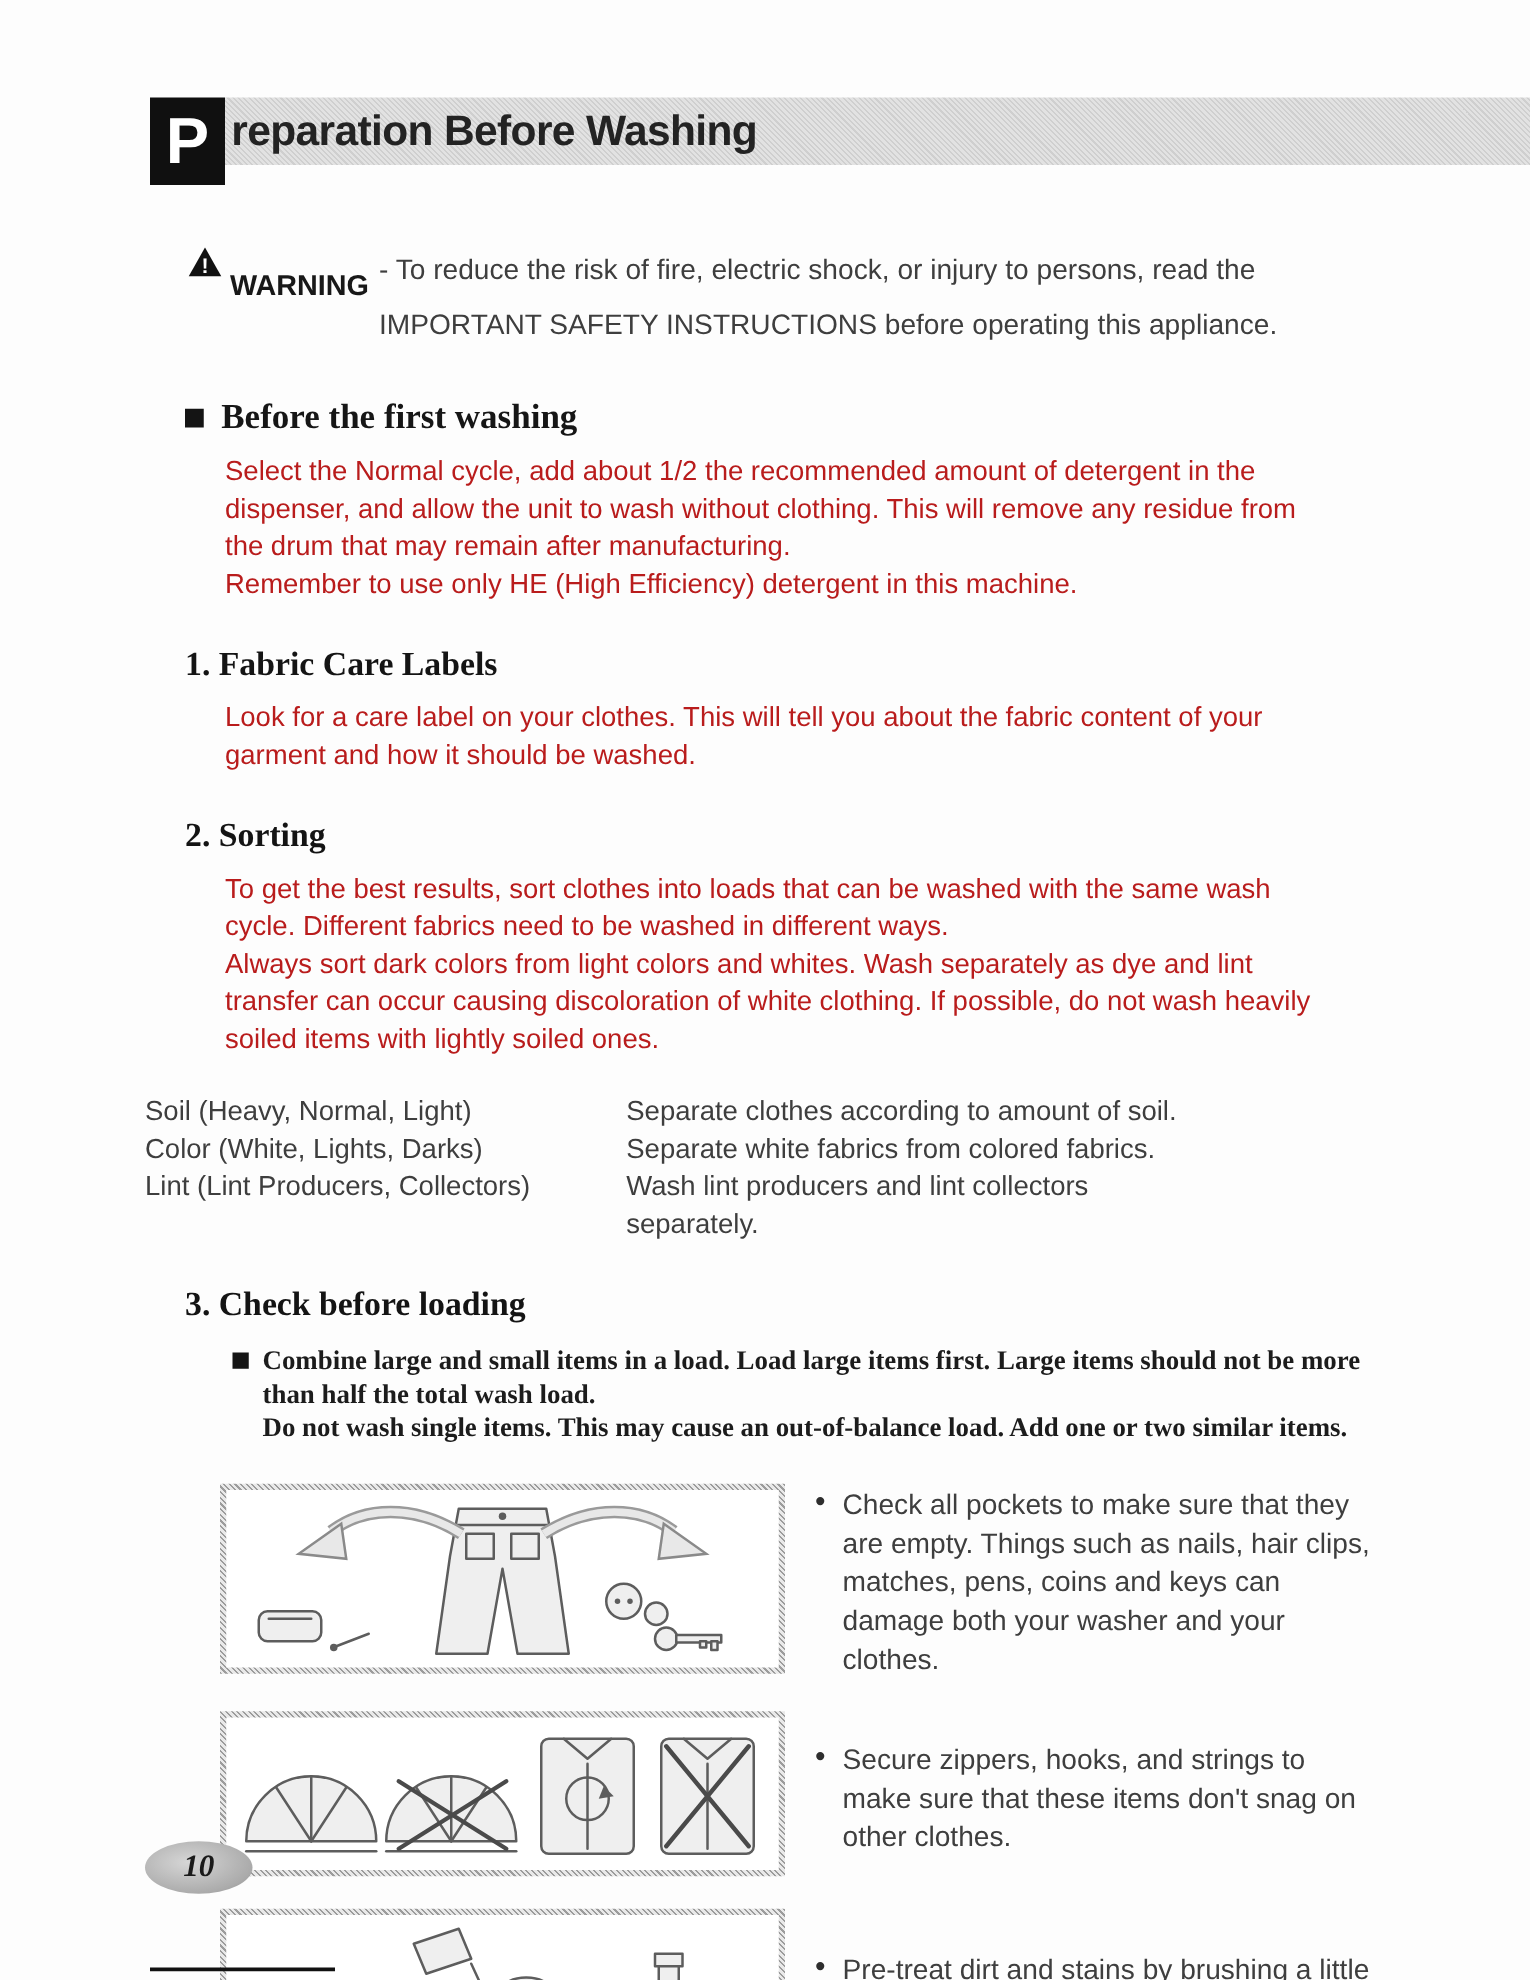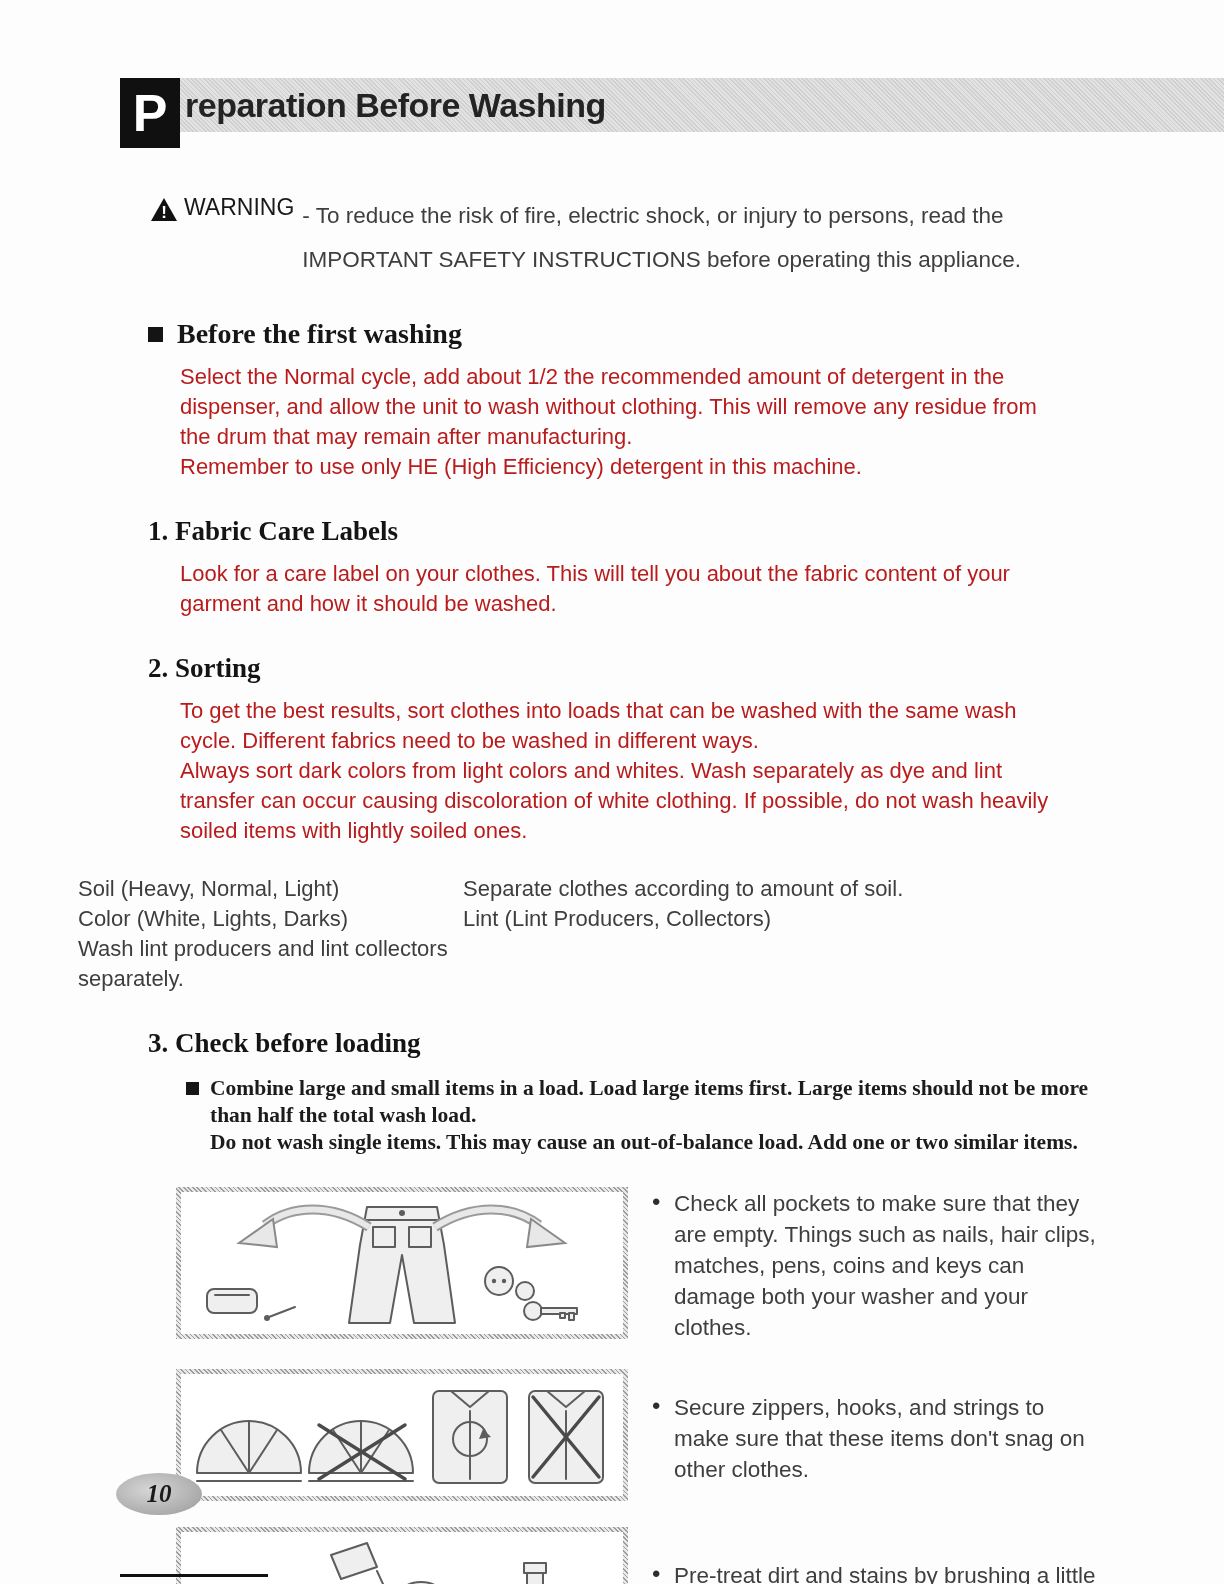--- a/index.html
+++ b/index.html
@@ -22,36 +22,36 @@
   .banner {
     flex:1; height:54px;
     background:repeating-linear-gradient(45deg,#cfcfcf 0 1.2px,#e2e2e2 1.2px 3px);
     display:flex; align-items:center;
     font-size:34px; font-weight:bold; color:#232323; letter-spacing:-0.5px;
     padding-left:5px;
   }
   
   .warning { display:flex; align-items:flex-start; margin:46px 0 0 150px; }
   .warn-icon { flex:0 0 auto; margin:3px 6px 0 0; }
-  .warn-label { font-weight:normal; font-size:23px; color:#181818; margin-right:8px; white-space:nowrap; }
+  .warn-label { font-weight:bold; font-size:23px; color:#181818; margin-right:8px; white-space:nowrap;margin-top:21px; }
   .warn-text { font-size:22.5px; line-height:44px; width:790px; color:#3e3e3e; }
   
   .square-head {
     display:flex; align-items:center; margin:36px 0 12px 148px;
     font-family:"Liberation Serif", serif; font-weight:bold; font-size:28px; color:#161616;
   }
   .sq { width:15px; height:15px; background:#141414; margin-right:14px; flex:0 0 auto; }
   .num-head {
     margin:34px 0 12px 148px;
     font-family:"Liberation Serif", serif; font-weight:bold; font-size:27px; color:#141414;
   }
   .body-ind { margin-left:180px; width:880px; font-size:22px; line-height:30px; color:#b91c1c; }
   
   .sort-table {
-    margin:28px 0 0 78px;
+    margin:28px 0 0 116px;
     display:grid; grid-template-columns:385px 455px; row-gap:0;
     font-size:22px; line-height:30px; color:#3e3e3e;
   }
   
   .check-note { display:flex; margin:16px 0 0 186px; }
   .note-sq { width:13px; height:13px; background:#151515; margin:7px 11px 0 0; flex:0 0 auto; }
   .bold-copy {
     font-family:"Liberation Serif", serif; font-weight:bold;
     font-size:21.5px; line-height:27px; color:#1c1c1c; width:880px;
   }
@@ -119,20 +119,21 @@
   </div>
 
   <div>
     <div class="num-head">2. Sorting</div>
     <p class="body-ind">To get the best results, sort clothes into loads that can be washed with the same wash cycle. Different fabrics need to be washed in different ways.</p>
     <p class="body-ind">Always sort dark colors from light colors and whites. Wash separately as dye and lint transfer can occur causing discoloration of white clothing. If possible, do not wash heavily soiled items with lightly soiled ones.</p>
     <div class="sort-table">
       <div>Soil (Heavy, Normal, Light)</div>
       <div>Separate clothes according to amount of soil.</div>
       <div>Color (White, Lights, Darks)</div>
+      <div>Separate white fabrics from colored fabrics.</div>
       <div>Lint (Lint Producers, Collectors)</div>
       <div>Wash lint producers and lint collectors separately.</div>
     </div>
   </div>
 
   <div>
     <div class="num-head">3. Check before loading</div>
 
     <div class="check-note">
       <span class="note-sq"></span>

